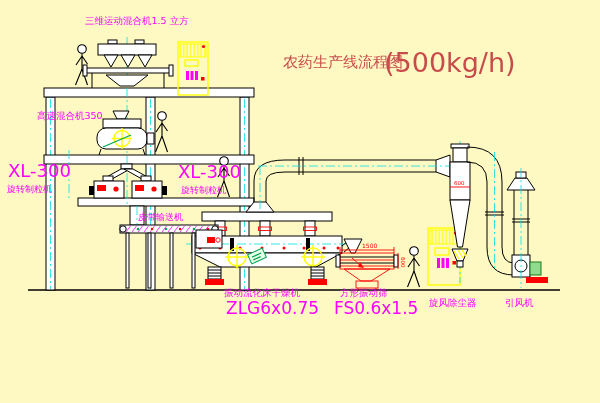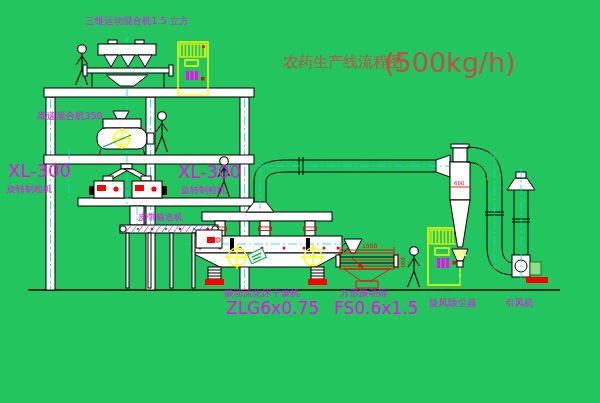--- a/index.html
+++ b/index.html
@@ -1,16 +1,16 @@
 <!DOCTYPE html>
 <html><head>
 <meta charset="utf-8">
 <style>
   html,body{margin:0;padding:0;background:#fff;}
-  .canvas{position:relative;width:600px;height:403px;background:#22c55e;overflow:hidden;
+  .canvas{position:relative;width:600px;height:403px;background:#fef9c3;overflow:hidden;
           font-family:"DejaVu Sans",sans-serif;}
   svg{display:block;}
   .k  {stroke:#000;fill:#fff;stroke-width:1;}
   .kl {stroke:#000;fill:none;stroke-width:1;}
   .kf {fill:#000;stroke:none;}
   .red{stroke:#ff0000;fill:none;stroke-width:0.9;}
   .redf{fill:#ff0000;stroke:none;}
   .yel{stroke:#ffff00;fill:none;stroke-width:1.4;}
   .magf{fill:#ff00ff;stroke:none;}
   .cl {stroke:#00e0e0;fill:none;stroke-width:0.8;stroke-dasharray:9 3 2 3;}

